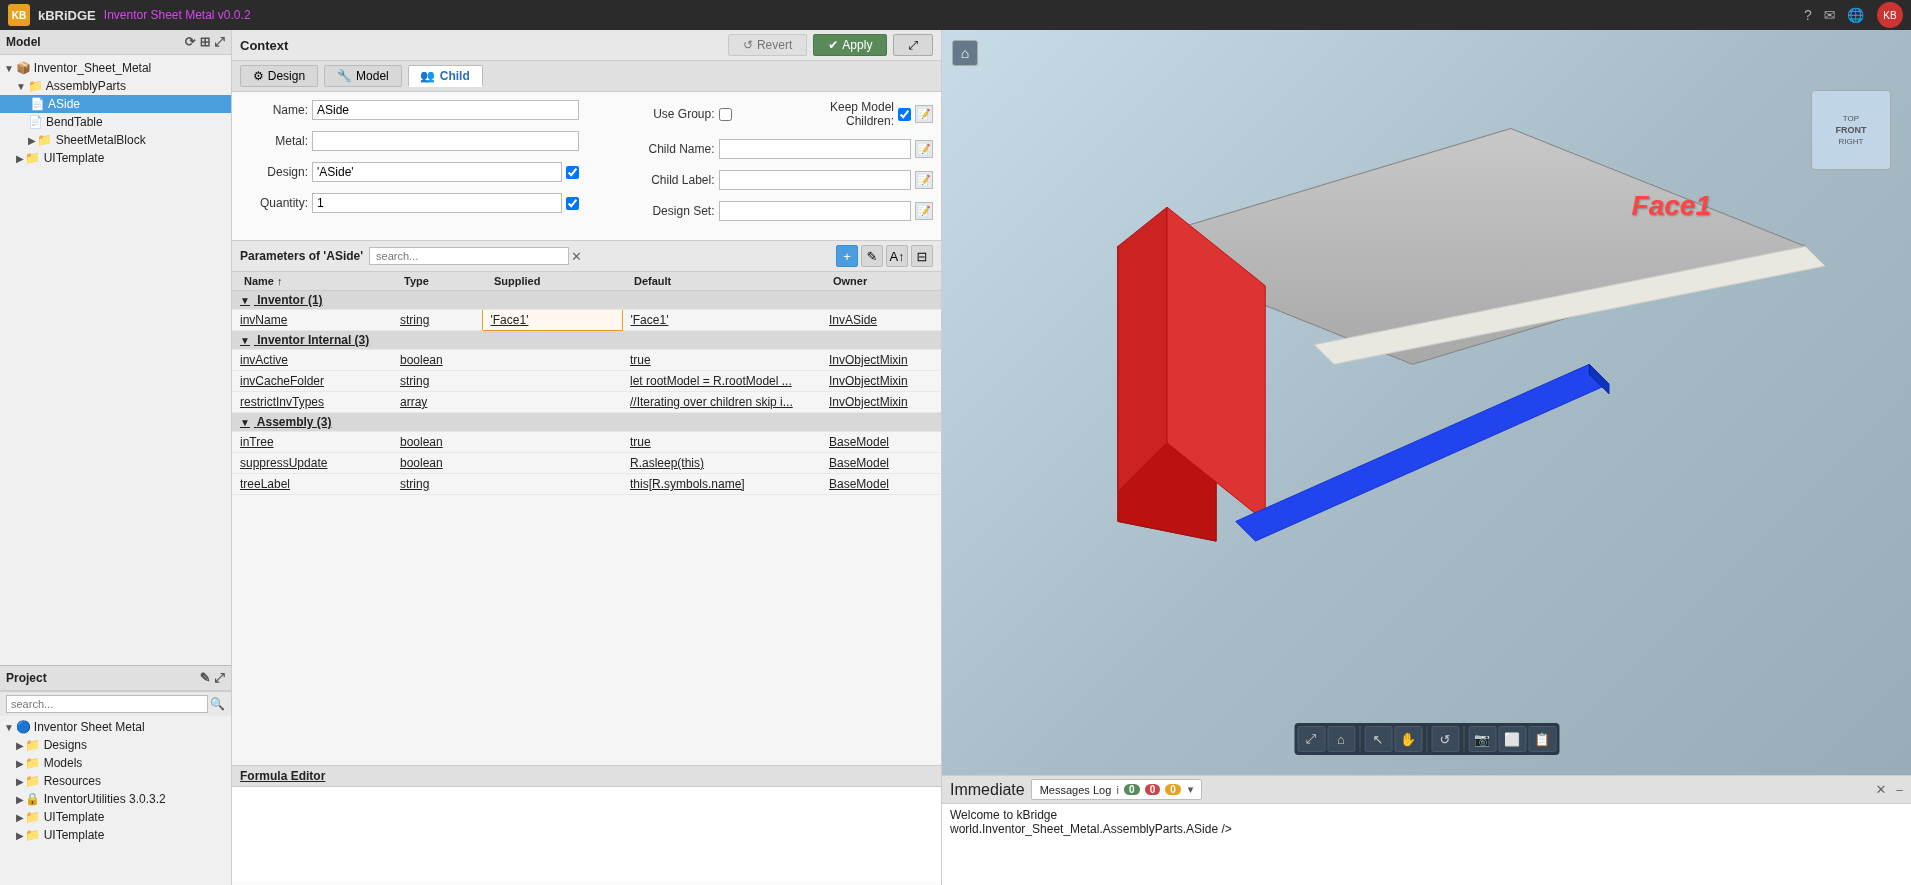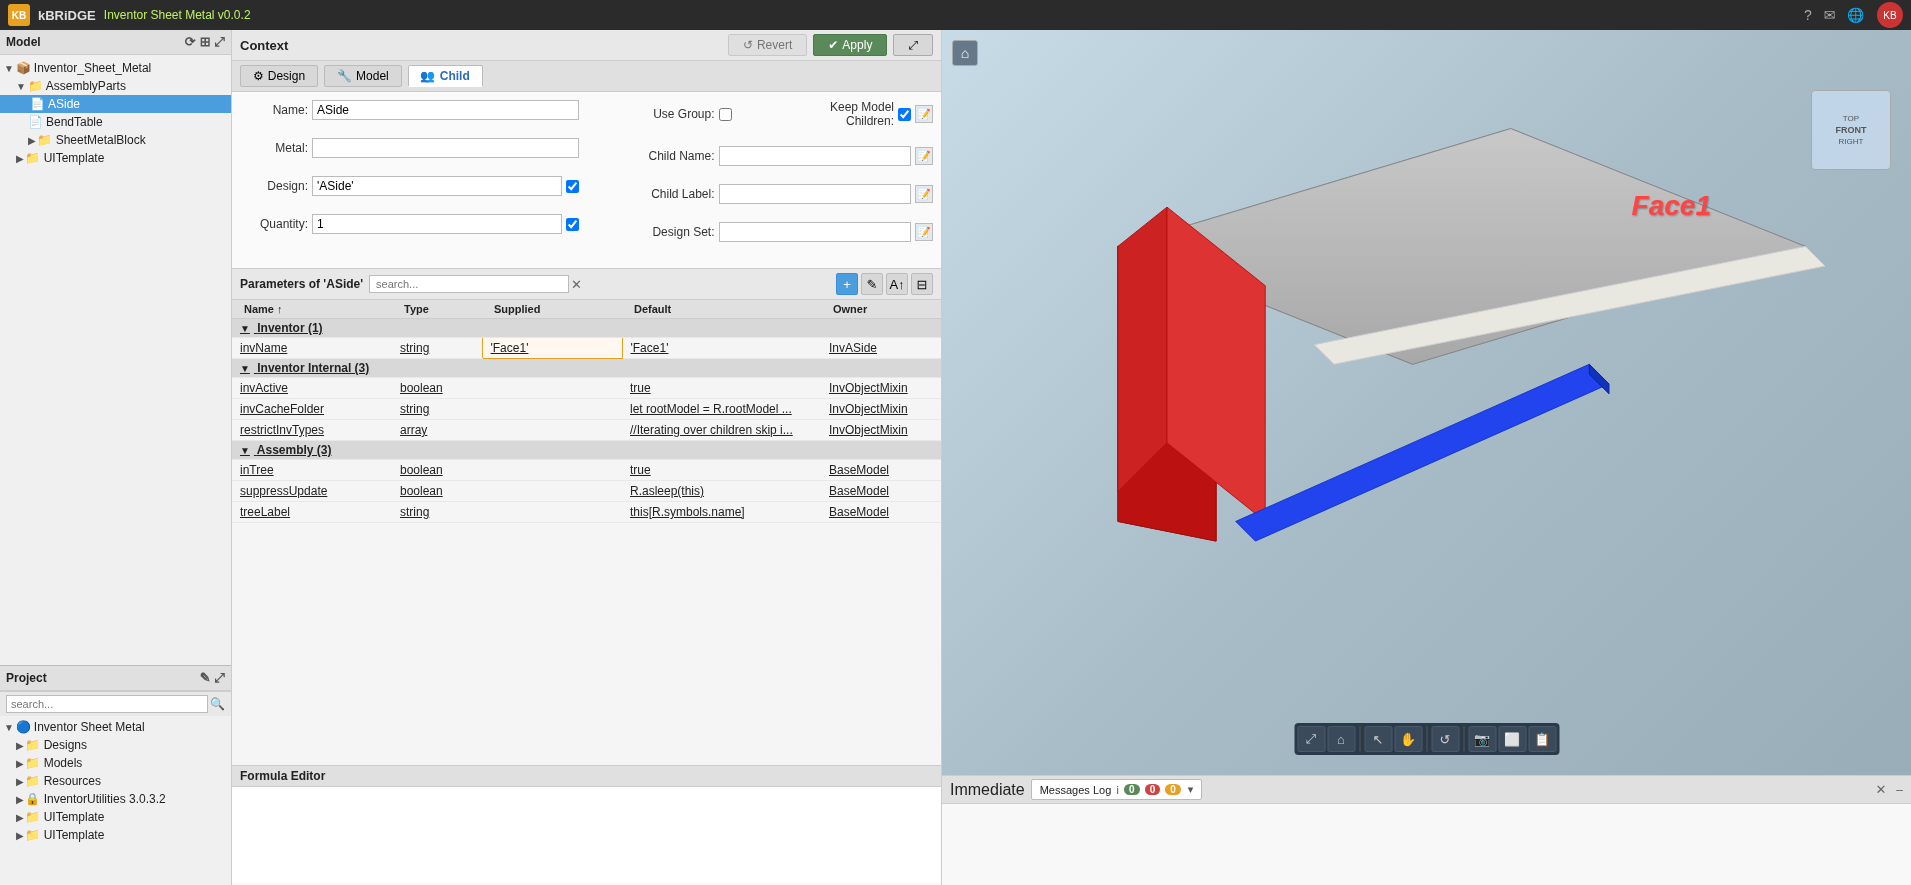--- a/index.html
+++ b/index.html
@@ -153,21 +153,21 @@
     #form-area {
       padding: 8px;
       border-bottom: 1px solid #ccc;
       background: #fafafa;
     }
     .editing-label {
       font-size: 11px; color: #444; margin-bottom: 6px;
       font-style: italic;
     }
     .form-row {
-      display: flex; align-items: center; gap: 4px; margin-bottom: 18px;
+      display: flex; align-items: center; gap: 4px; margin-bottom: 11px;
     }
     .form-label {
       width: 68px; text-align: right; font-size: 12px; color: #333; flex-shrink: 0;
     }
     .form-input {
       flex: 1; border: 1px solid #bbb; padding: 2px 4px;
       font-size: 12px; background: white; height: 20px;
     }
     .form-note-icon {
       width: 18px; height: 18px; border: 1px solid #bbb;
@@ -225,20 +225,21 @@
     .col-supplied { width: 140px; }
     .col-default { flex: 1; }
     .col-owner { width: 120px; }
 
     
     #formula-area {
       border-top: 1px solid #ccc;
       background: #fafafa;
       height: 120px;
       flex-shrink: 0;
+      text-decoration: underline;
     }
     .formula-header {
       background: #e0e0e0; border-bottom: 1px solid #ccc;
       padding: 3px 8px; font-size: 12px; font-weight: 600;
     }
     .formula-editor {
       width: 100%; height: calc(100% - 24px);
       border: none; resize: none; background: white;
       font-family: monospace; font-size: 12px; padding: 4px;
       outline: none;
@@ -363,21 +364,21 @@
 
     
     .proj-tree { flex: 1; overflow-y: auto; padding: 2px 0; }
   </style>
 </head>
 <body>
 
 <div id="titlebar">
   <div class="logo">KB</div>
   <span class="app-name">kBRiDGE</span>
-  <span style="color:#bef264; font-size:12px;">Inventor Sheet Metal v0.0.2</span>
+  <span style="color:#d946ef; font-size:12px;">Inventor Sheet Metal v0.0.2</span>
   <div class="title-right">
     <span class="title-icon">?</span>
     <span class="title-icon">✉</span>
     <span class="title-icon">🌐</span>
     <div style="width:26px;height:26px;background:#cc3333;border-radius:50%;display:flex;align-items:center;justify-content:center;color:white;font-size:10px;cursor:pointer;">KB</div>
   </div>
 </div>
 
 <div id="main-layout">
 
@@ -734,16 +735,20 @@
           <span>Messages Log</span>
           <span style="color:#555; margin: 0 2px;">ℹ</span>
           <span class="badge">0</span>
           <span class="badge error" style="margin: 0 2px;">0</span>
           <span class="badge warn">0</span>
           <span style="color:#555; margin-left:4px;">▾</span>
         </div>
         <span class="immediate-close">✕</span>
         <span style="margin-left:4px; cursor:pointer; color:#666;">–</span>
       </div>
+      <div class="immediate-content">
+        <div>Welcome to kBridge</div>
+        <div>world.Inventor_Sheet_Metal.AssemblyParts.ASide /&gt;</div>
+      </div>
     </div>
   </div>
 
 </div>
 
 </body></html>

